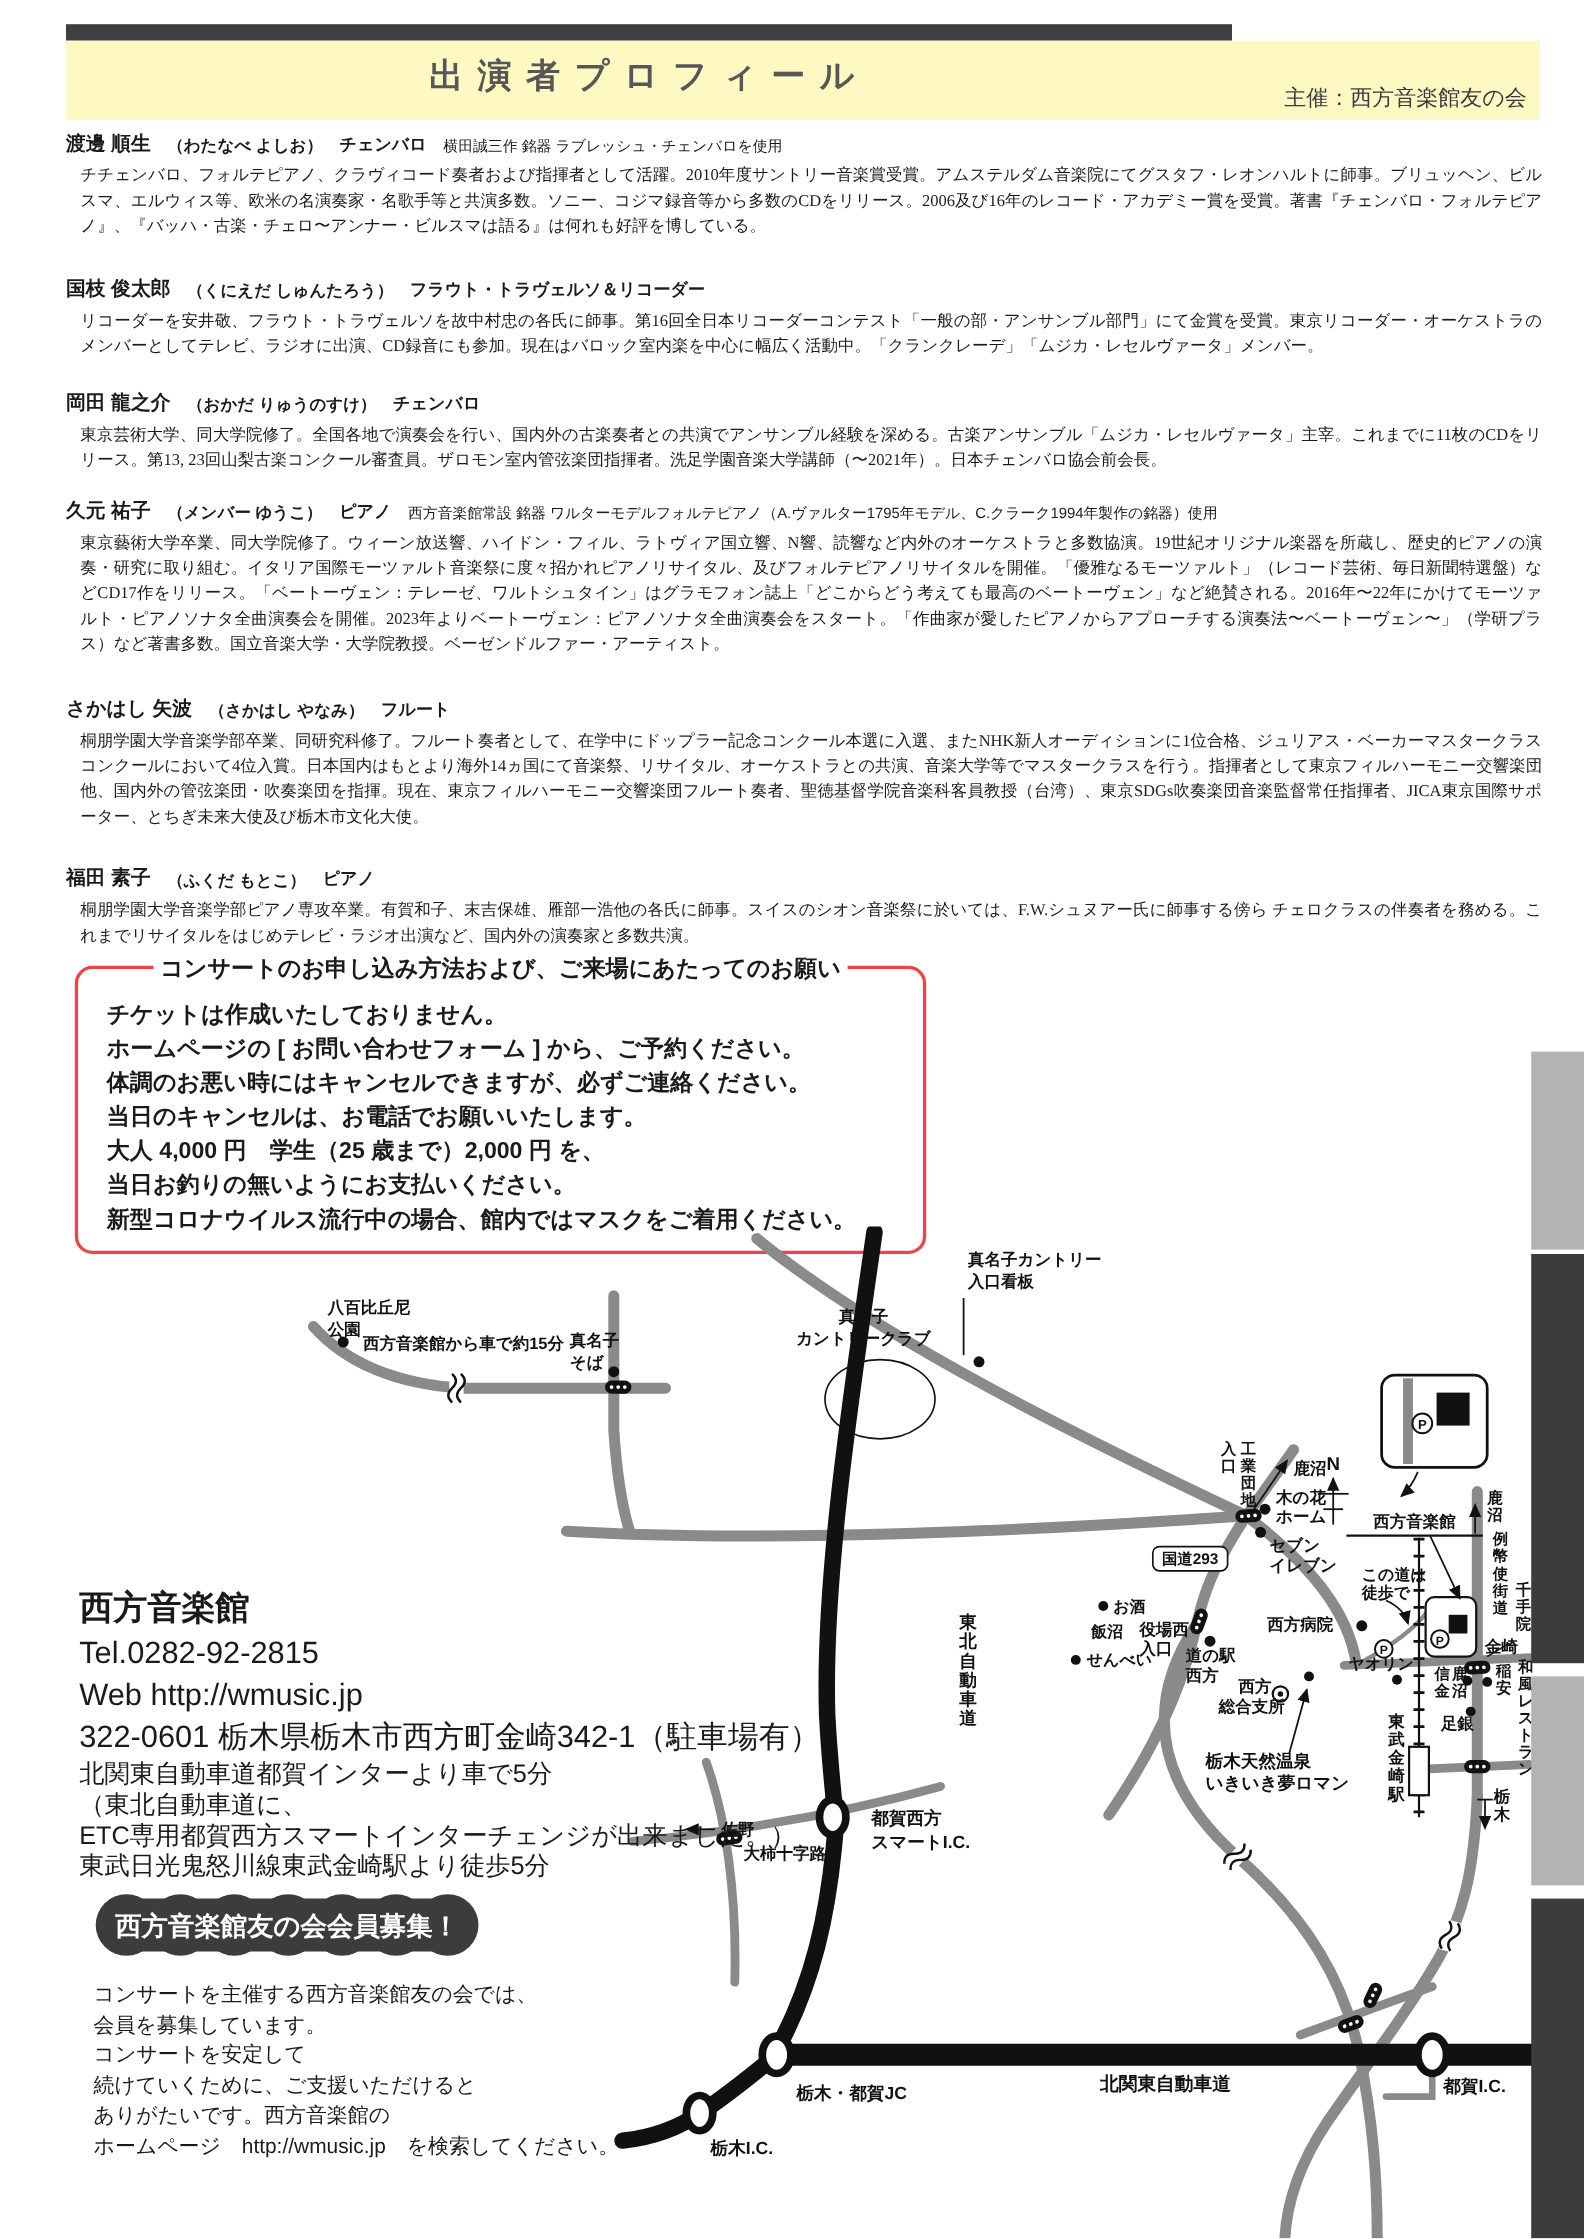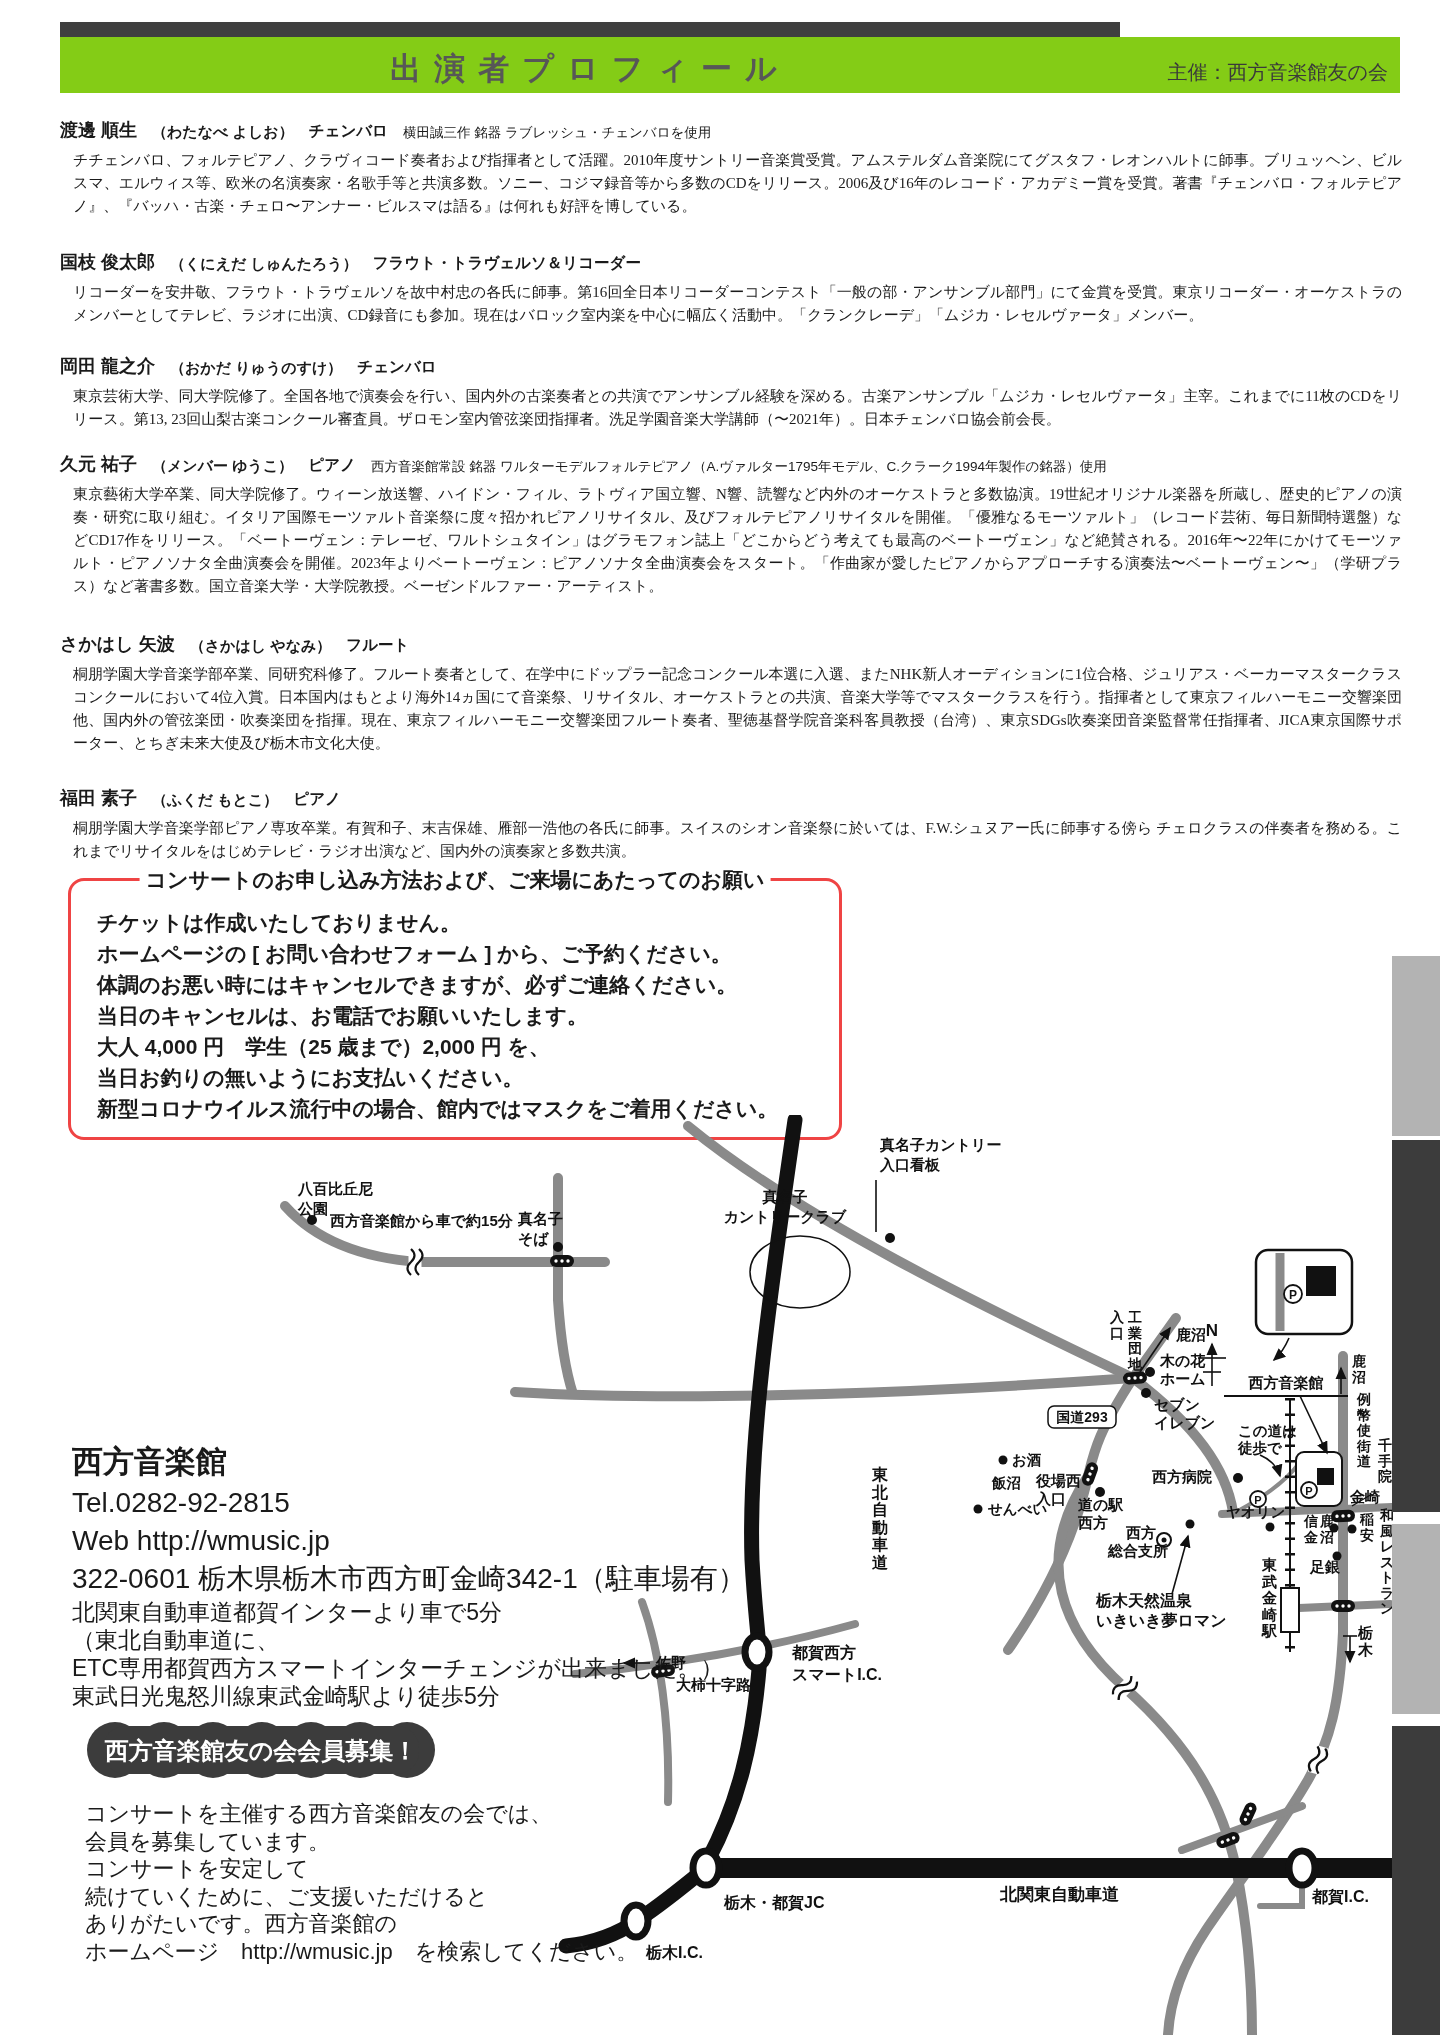--- a/index.html
+++ b/index.html
@@ -1,20 +1,20 @@
 <!DOCTYPE html>
 <html><head>
 <meta charset="utf-8">
 <style>
   html,body{margin:0;padding:0;background:#fff;}
   .page{position:relative;width:1440px;height:2035px;background:#fff;overflow:hidden;
         font-family:"Liberation Sans",sans-serif;color:#1a1a1a;}
   
   .hdr-strip{position:absolute;left:60px;top:22px;width:1060px;height:15px;background:#3f3f3f;}
-  .hdr-band{position:absolute;left:60px;top:37px;width:1340px;height:56px;background:#84cc16;}
+  .hdr-band{position:absolute;left:60px;top:37px;width:1340px;height:72px;background:#fef9c3;}
   .hdr-title{position:absolute;left:0;top:11px;width:1060px;text-align:center;
              font-size:31px;font-weight:bold;letter-spacing:13px;color:#575757;}
   .hdr-org{position:absolute;right:12px;bottom:7px;font-size:20px;color:#3a3a3a;}
   
   .profile{position:absolute;left:60px;width:1342px;}
   .p-head{display:flex;align-items:flex-end;gap:15px;white-space:nowrap;}
   .p-name{font-size:18px;font-weight:bold;}
   .p-kana{font-size:15px;font-weight:bold;}
   .p-inst{font-size:15.5px;font-weight:bold;}
   .p-note{font-size:13.5px;font-weight:normal;}
@@ -27,21 +27,21 @@
                 background:#fff;padding:0 6px;font-size:21px;font-weight:bold;white-space:nowrap;}
   .notice-body{padding:26px 8px 0 26px;font-size:21px;font-weight:bold;line-height:31px;}
   
   .contact{position:absolute;left:72px;top:1440px;}
   .c-name{font-size:31px;line-height:44px;font-weight:600;}
   .c-big{font-size:28px;line-height:38px;}
   .c-small{font-size:23px;line-height:28px;}
   
   .badge{position:absolute;left:83px;top:1718px;}
   .badge-text{font-family:"Liberation Sans",sans-serif;font-size:24px;font-weight:bold;fill:#fff;}
-  .recruit-lines{position:absolute;left:85px;top:1800px;font-size:22px;line-height:27.5px;}
+  .recruit-lines{position:absolute;left:85px;top:1800px;font-size:19px;line-height:27.5px;}
   
   .tab{position:absolute;left:1392px;width:48px;}
   .tab-g1{top:956px;height:180px;background:#b3b3b3;}
   .tab-b1{top:1140px;height:372px;background:#3c3c3c;}
   .tab-g2{top:1524px;height:190px;background:#b3b3b3;}
   .tab-b2{top:1726px;height:309px;background:#3c3c3c;}
   
   .mapsvg{position:absolute;left:0;top:1115px;}
   .road{stroke:#8a8a8a;fill:none;stroke-linecap:round;}
   .w10{stroke-width:10px;} .w8{stroke-width:8px;} .w6{stroke-width:6px;} .w4{stroke-width:4px;}

